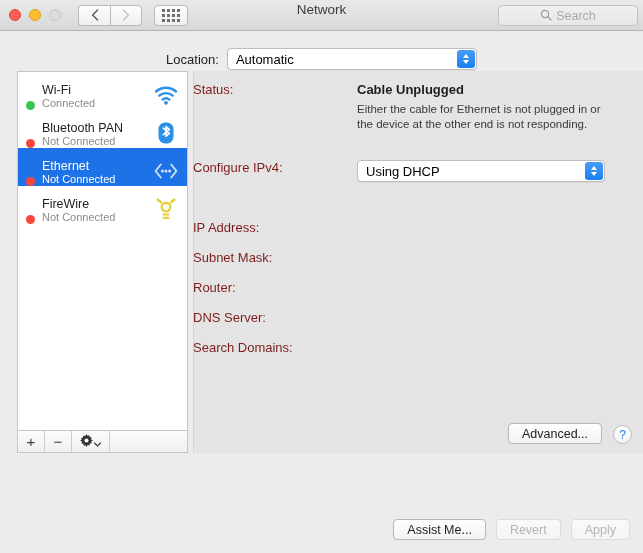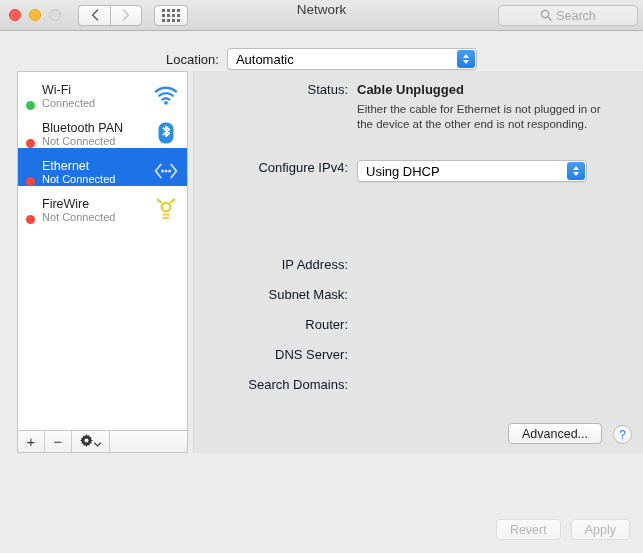--- a/index.html
+++ b/index.html
@@ -127,32 +127,32 @@
   .sfspacer { flex: 1; }
 
   
   .panel {
     position: absolute; left: 193px; top: 4px; right: 0; height: 382px;
     background: #e4e4e4; border-left: 1px solid #d4d4d4;
   }
 
   .formrow { display: flex; align-items: flex-start; margin-bottom: 0; }
   .flabel {
-    width: 164px; text-align: right; padding-right: 9px;
-    font-size: 13px; color: #0f172a; flex: 0 0 164px;
+    width: 164px; padding-right: 9px;
+    font-size: 13px; color: #7f1d1d; flex: 0 0 164px;
   }
   .fvalue { font-size: 13px; color: #1d1d1d; }
   .fvalue.strong { font-weight: bold; }
   .desc { font-size: 11.5px; color: #3a3a3a; line-height: 14.5px; width: 246px; }
 
   #status-row { position: absolute; left: -1px; top: 11px; width: 100%; }
   #status-desc { position: absolute; left: 163px; top: 31px; }
   #ipv4-row    { position: absolute; left: -1px; top: 89px; width: 100%; }
-  #ipv4-popup  { width: 230px; }
-  .ro-field { position: absolute; left: -1px; width: 100%; margin-top: 37px; }
+  #ipv4-popup  { width: 248px; }
+  .ro-field { position: absolute; left: -1px; width: 100%; }
 
   .advanced {
     position: absolute; right: 41px; bottom: 9px;
     height: 21px; padding: 0 13px;
     background: linear-gradient(to bottom, #fefefe, #f3f3f3);
     border: 1px solid #b6b6b6; border-radius: 4px;
     font-size: 12.5px; color: #1d1d1d;
     display: flex; align-items: center;
   }
   .helpbtn {
@@ -381,15 +381,16 @@
           <span class="fvalue"></span>
         </div>
       </div>
 
     <div class="advanced">Advanced...</div>
     <div class="helpbtn">?</div>
   </div>
 </div>
 
 <div class="footer">
+  <div class="btn">Assist Me...</div>
   <div class="btn disabled">Revert</div>
   <div class="btn disabled">Apply</div>
 </div>
 
 </body></html>

